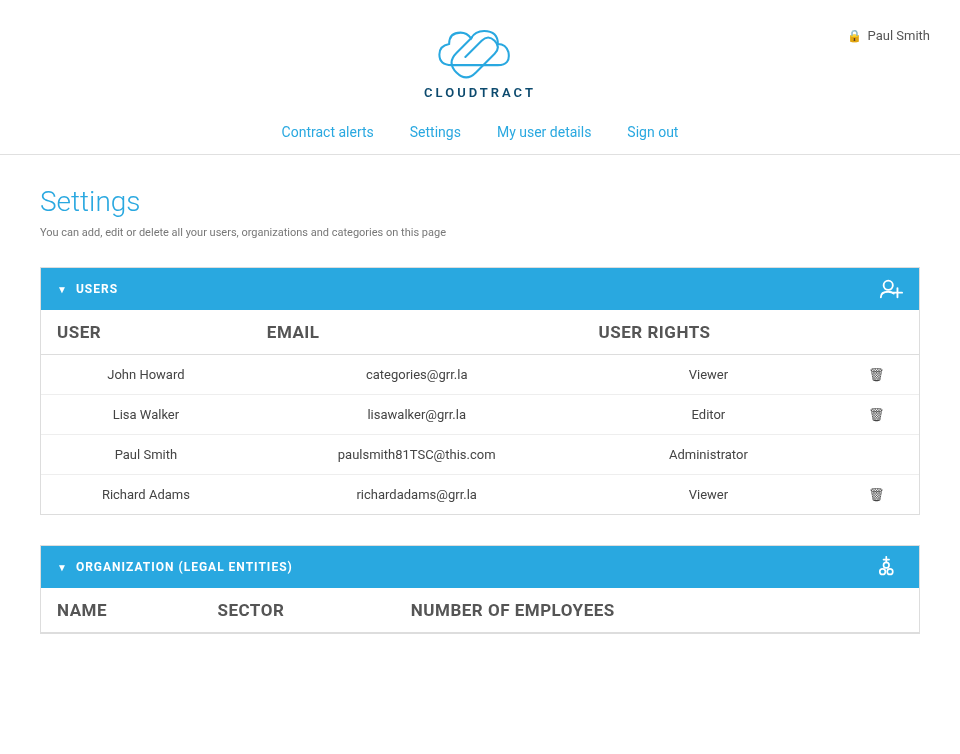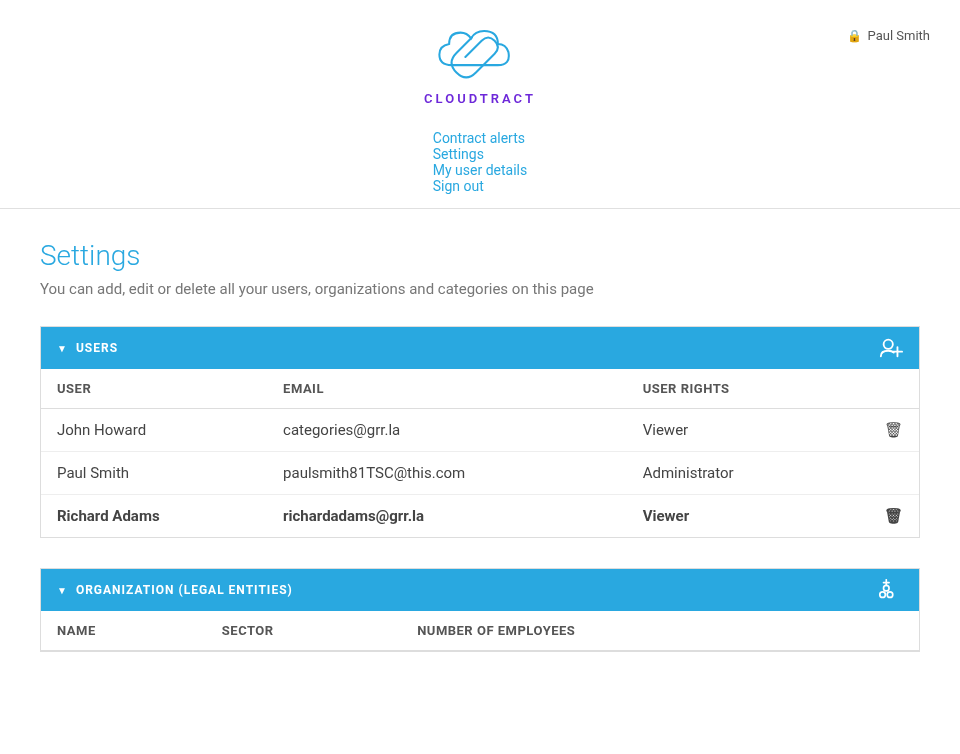--- a/index.html
+++ b/index.html
@@ -32,66 +32,66 @@
       flex-direction: column;
       align-items: center;
     }
     .logo-svg {
       width: 100px;
       height: 65px;
     }
     .logo-text {
       font-size: 13px;
       letter-spacing: 3px;
-      color: #6d28d9;
+      color: #0c4a6e;
       font-weight: 600;
-      margin-top: 8px;
+      margin-top: 2px;
     }
     .user-info {
       position: absolute;
       right: 30px;
       top: 10px;
       display: flex;
       align-items: center;
       font-size: 13px;
       color: #555;
       gap: 5px;
     }
     .lock-icon {
       font-size: 12px;
       color: #666;
     }
 
     
     .nav {
       display: flex;
       justify-content: center;
+      gap: 36px;
       padding: 14px 0 14px;
-      flex-direction: column;
     }
     .nav a {
       color: #29a8e0;
       text-decoration: none;
       font-size: 14px;
     }
 
     
     .main {
       max-width: 920px;
       margin: 0 auto;
       padding: 30px 20px 60px;
     }
     .page-title {
       font-size: 28px;
       font-weight: 300;
       color: #29a8e0;
       margin-bottom: 8px;
     }
     .page-subtitle {
-      font-size: 15px;
+      font-size: 11px;
       color: #777;
       margin-bottom: 28px;
     }
 
     
     .section {
       margin-bottom: 30px;
       border: 1px solid #ddd;
     }
     .section-header {
@@ -115,38 +115,38 @@
       font-size: 10px;
     }
 
     
     .data-table {
       width: 100%;
       border-collapse: collapse;
     }
     .data-table th {
       text-align: left;
-      font-size: 13px;
+      font-size: 17px;
       font-weight: 700;
       color: #555;
       letter-spacing: 0.5px;
       padding: 12px 16px;
       border-bottom: 1px solid #ddd;
       text-transform: uppercase;
       margin-top: 48px;
     }
     .data-table td {
       padding: 12px 16px;
       border-bottom: 1px solid #eee;
-      font-size: 15px;
+      font-size: 13px;
       color: #444;
+      text-align: center;
     }
     .data-table tr:last-child td {
       border-bottom: none;
-      font-weight: bold;
     }
     .delete-icon {
       color: #aaa;
       font-size: 14px;
       cursor: pointer;
       text-align: right;
     }
 
     
     .add-icon {
@@ -220,20 +220,26 @@
       </thead>
       <tbody id="users-tbody">
 
       <tr>
       <td>John Howard</td>
       <td>categories@grr.la</td>
       <td>Viewer</td>
       <td class="delete-icon">🗑</td>
     </tr>
           <tr>
+      <td>Lisa Walker</td>
+      <td>lisawalker@grr.la</td>
+      <td>Editor</td>
+      <td class="delete-icon">🗑</td>
+    </tr>
+          <tr>
       <td>Paul Smith</td>
       <td>paulsmith81TSC@this.com</td>
       <td>Administrator</td>
       <td class="delete-icon"></td>
     </tr>
           <tr>
       <td>Richard Adams</td>
       <td>richardadams@grr.la</td>
       <td>Viewer</td>
       <td class="delete-icon">🗑</td>

